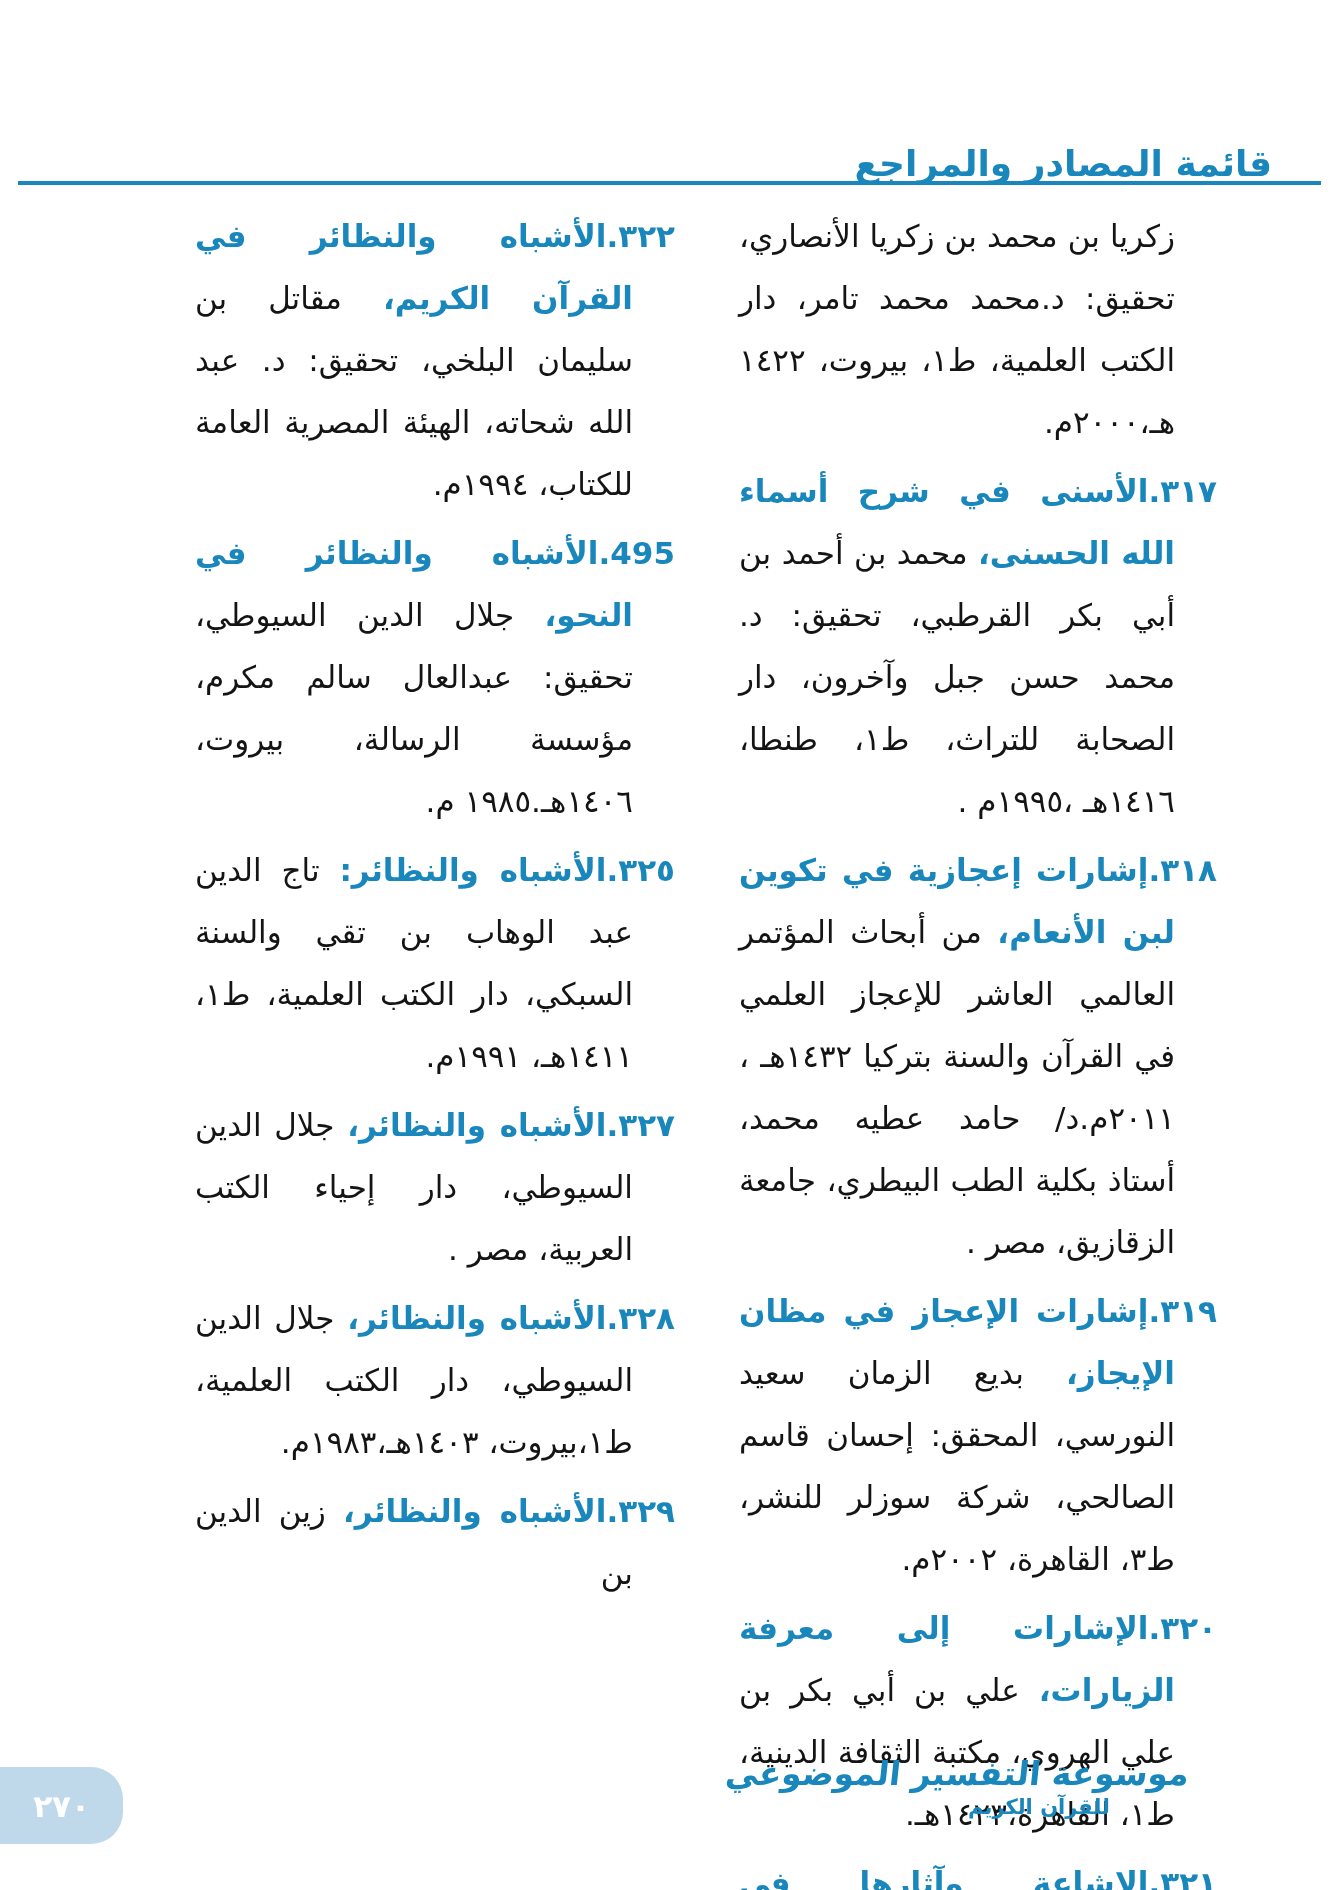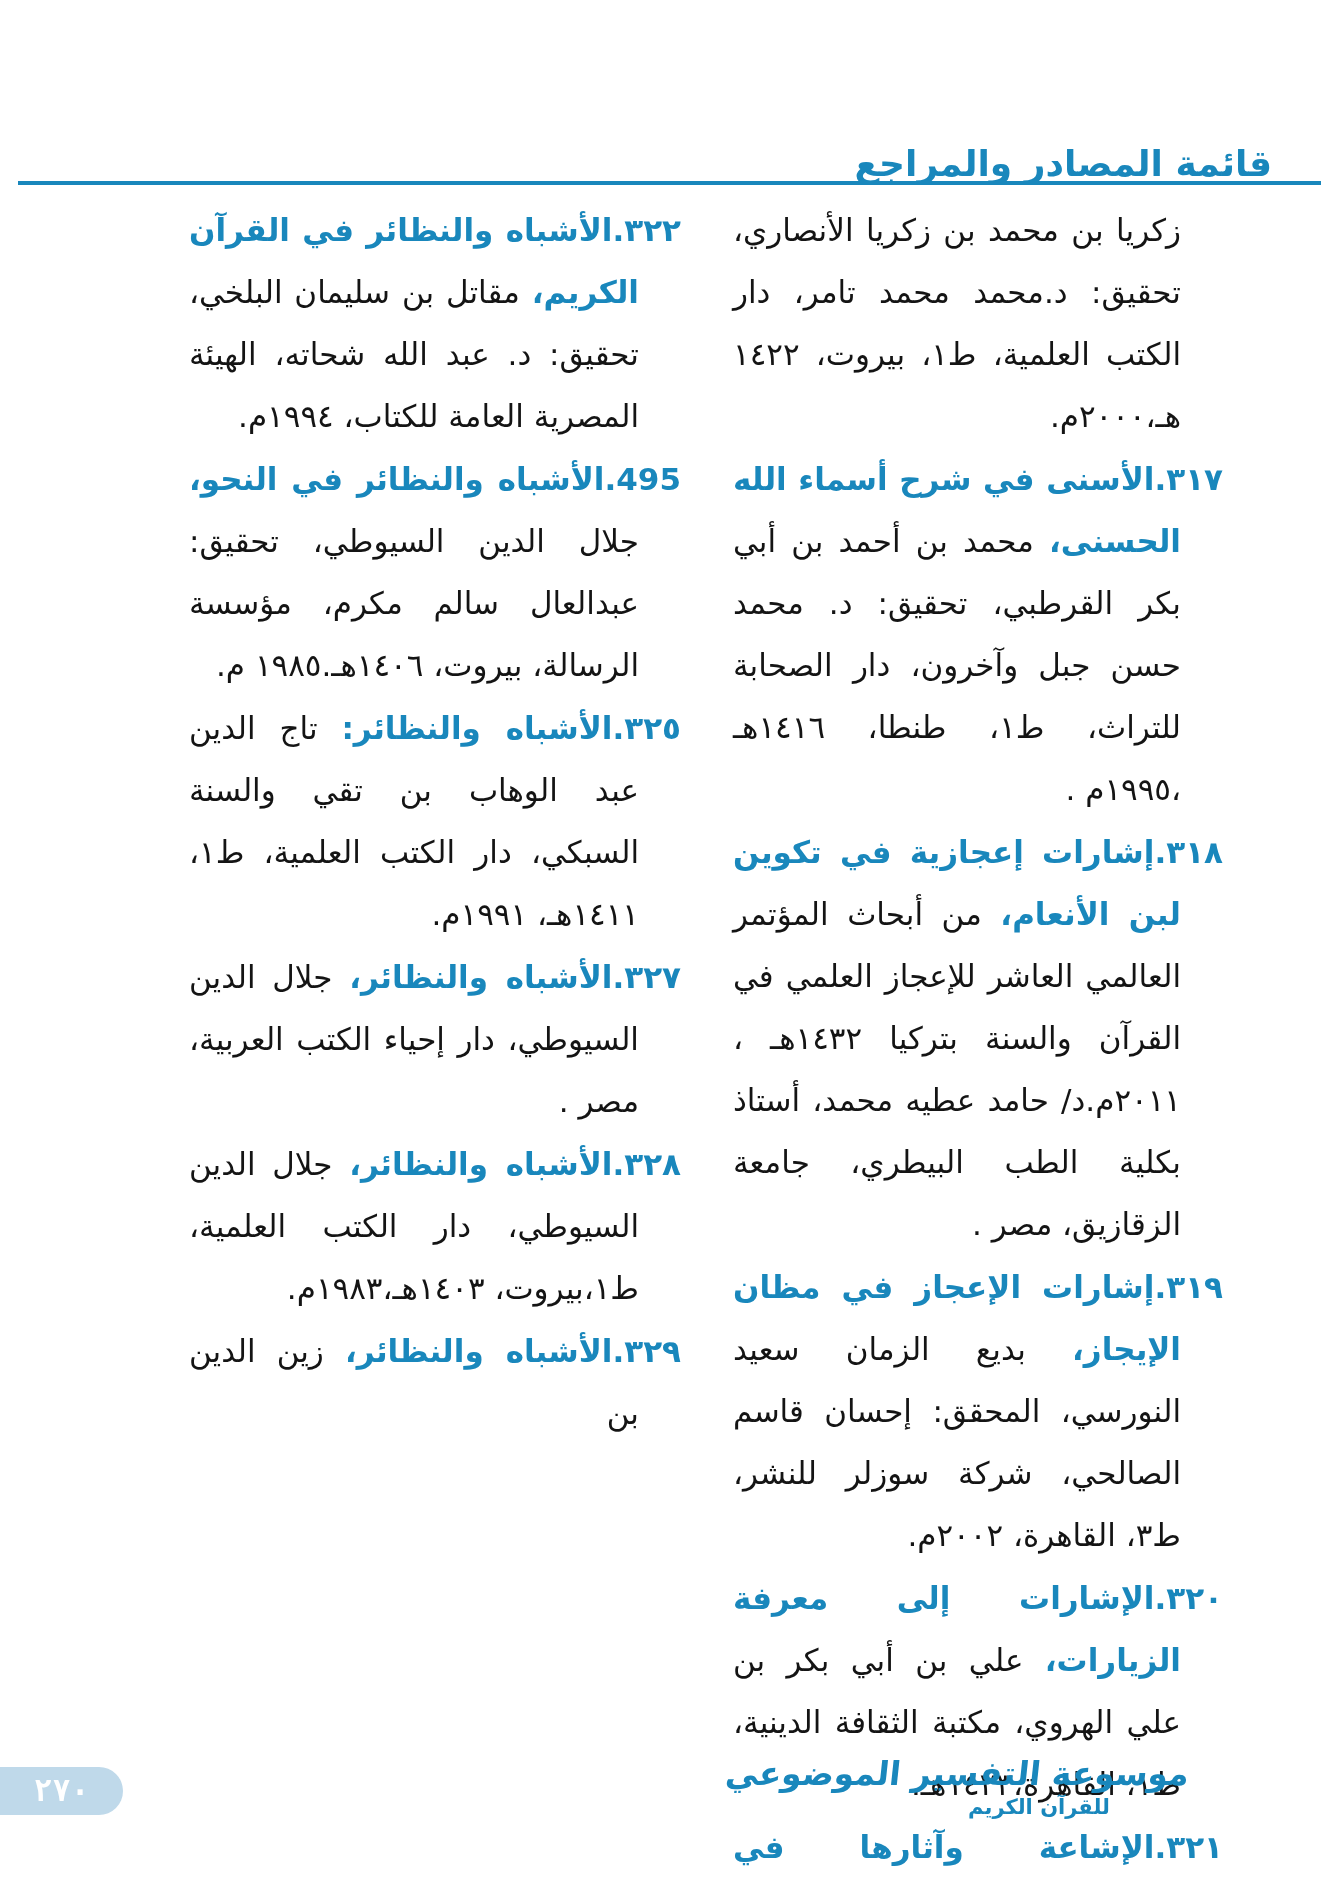--- a/index.html
+++ b/index.html
@@ -33,21 +33,21 @@
     height:4px;
     background:var(--accent);
   }
   .col{
     position:absolute;
     top:198px;
   }
   .col-right{right:115px;width:492px;}
   .col-left{right:657px;width:494px;}
   .entry{
-    margin:1px;
+    margin:7px;
     padding-right:42px;
     text-indent:-42px;
     text-align:justify;
     font-size:31px;
     line-height:62px;
     color:var(--ink);
   }
   .entry.no-num{text-indent:0;}
   .entry .num,.entry .title{
     color:var(--accent);
@@ -69,24 +69,24 @@
     white-space:nowrap;
   }
   .logo-l2{
     font-size:21px;
     font-weight:bold;
     margin-top:4px;
   }
   .page-badge{
     position:absolute;
     top:1767px;left:0;
-    width:123px;height:48px;
+    width:123px;height:77px;
     background:var(--badge);
     border-radius:0 32px 32px 0; 
-    display:flex;align-items:center;justify-content:center;font-family:Liberation Mono, monospace;
+    display:flex;align-items:center;justify-content:center;
   }
   .page-badge span{
     color:#ffffff;
     font-size:31px;
     font-weight:bold;
   }
 </style>
 </head>
 <body>
 

